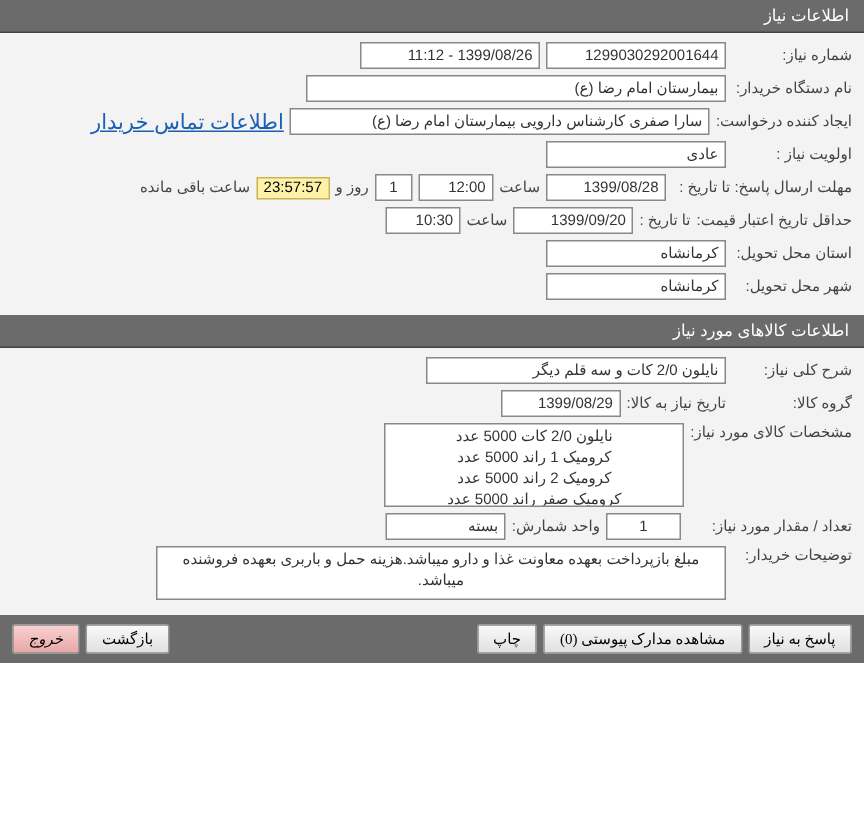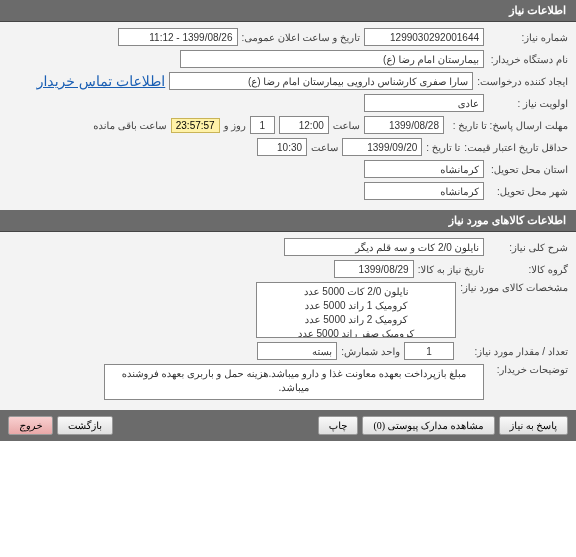--- a/index.html
+++ b/index.html
@@ -8,21 +8,21 @@
   font-size: 11px;
   background: #fff;
   width: 576px;
   direction: rtl;
 }
 .section-header {
   background: #6b6b6b;
   color: #fff;
   padding: 4px 10px;
   font-size: 11px;
-  font-weight: bold;
+  font-weight: normal;
   border-bottom: 1px solid #444;
 }
 .section-body {
   background: #f3f3f3;
   padding: 6px 8px;
 }
 .row {
   display: flex;
   align-items: center;
   margin-bottom: 4px;
@@ -43,21 +43,21 @@
 .field {
   background: #fff;
   border: 1px solid #888;
   padding: 2px 4px;
   font-size: 10px;
   color: #333;
   height: 18px;
   line-height: 14px;
   text-align: right;
 }
-.field-long { width: 304px; }
+.field-long { width: 280px; }
 .field-med { width: 120px; }
 .field-short { width: 80px; }
 .field-tiny { width: 40px; }
 .field-xtra { width: 200px; }
 .textarea-field {
   background: #fff;
   border: 1px solid #888;
   padding: 2px 4px;
   font-size: 10px;
   color: #333;
@@ -116,21 +116,20 @@
 <body>
 
 <div class="container">
 
 <div class="section-header">اطلاعات نیاز</div>
 <div class="section-body">
 
   <div class="row">
     <span class="label">شماره نیاز:</span>
     <div class="field field-med">1299030292001644</div>
-    <span class="label-sm">تاریخ و ساعت اعلان عمومی:</span>
     <div class="field field-med">1399/08/26 - 11:12</div>
   </div>
 
   <div class="row">
     <span class="label">نام دستگاه خریدار:</span>
     <div class="field field-long">بیمارستان امام رضا (ع)</div>
   </div>
 
   <div class="row">
     <span class="label">ایجاد کننده درخواست:</span>

